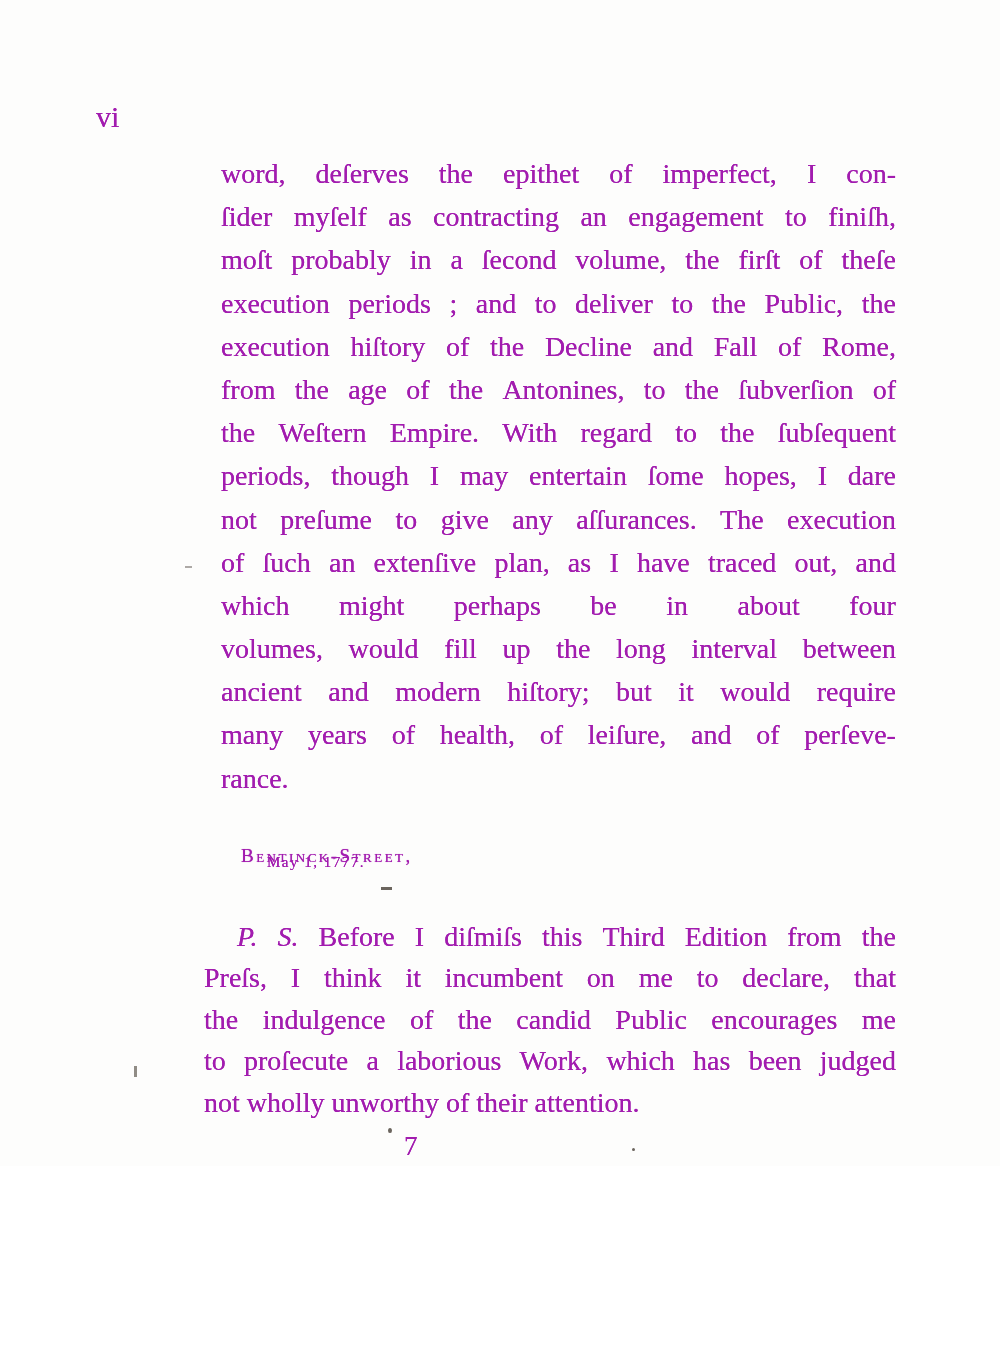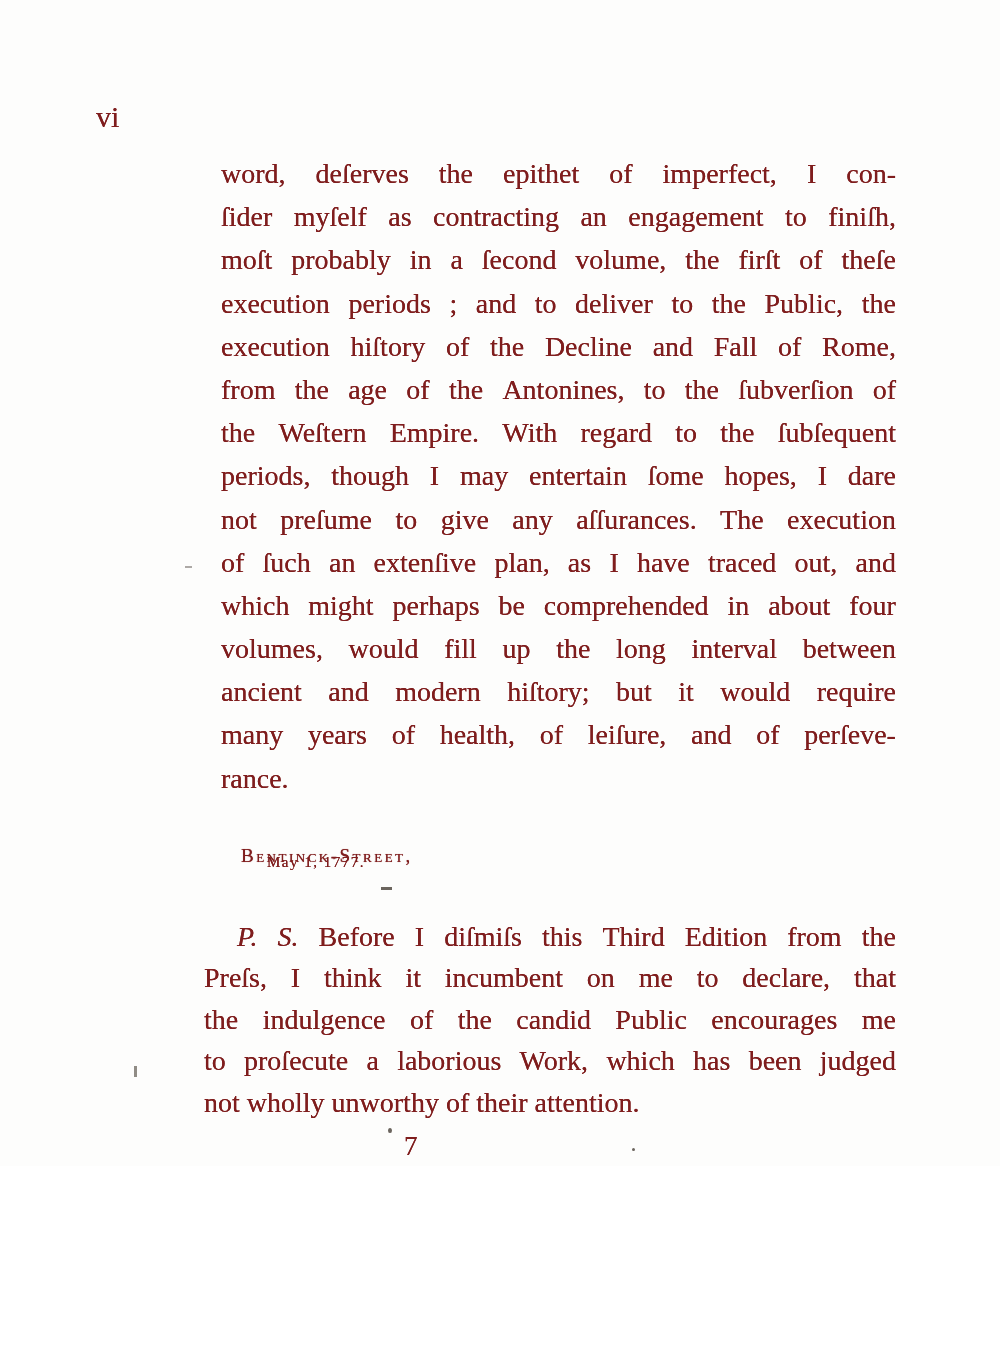--- a/index.html
+++ b/index.html
@@ -2,21 +2,21 @@
 <html><head>
 <meta charset="utf-8">
 <style>
   html, body { margin: 0; padding: 0; background: #ffffff; }
   .sheet {
     position: relative;
     width: 1000px;
     height: 1166px;
     background: #fdfdfc;
     font-family: "Liberation Serif", "DejaVu Serif", serif;
-    color: #7f1d1d;
+    color: #a21caf;
     overflow: hidden;
   }
   .folio {
     position: absolute;
     left: 96px;
     top: 100px;
     font-size: 30px;
     line-height: 34px;
     text-shadow: 0 0 0.6px currentColor;
   }
@@ -206,21 +206,20 @@
         <span>have</span>
         <span>traced</span>
         <span>out,</span>
         <span>and</span>
       </div>
     <div class="line j">
         <span>which</span>
         <span>might</span>
         <span>perhaps</span>
         <span>be</span>
-        <span>comprehended</span>
         <span>in</span>
         <span>about</span>
         <span>four</span>
       </div>
     <div class="line j">
         <span>volumes,</span>
         <span>would</span>
         <span>fill</span>
         <span>up</span>
         <span>the</span>

